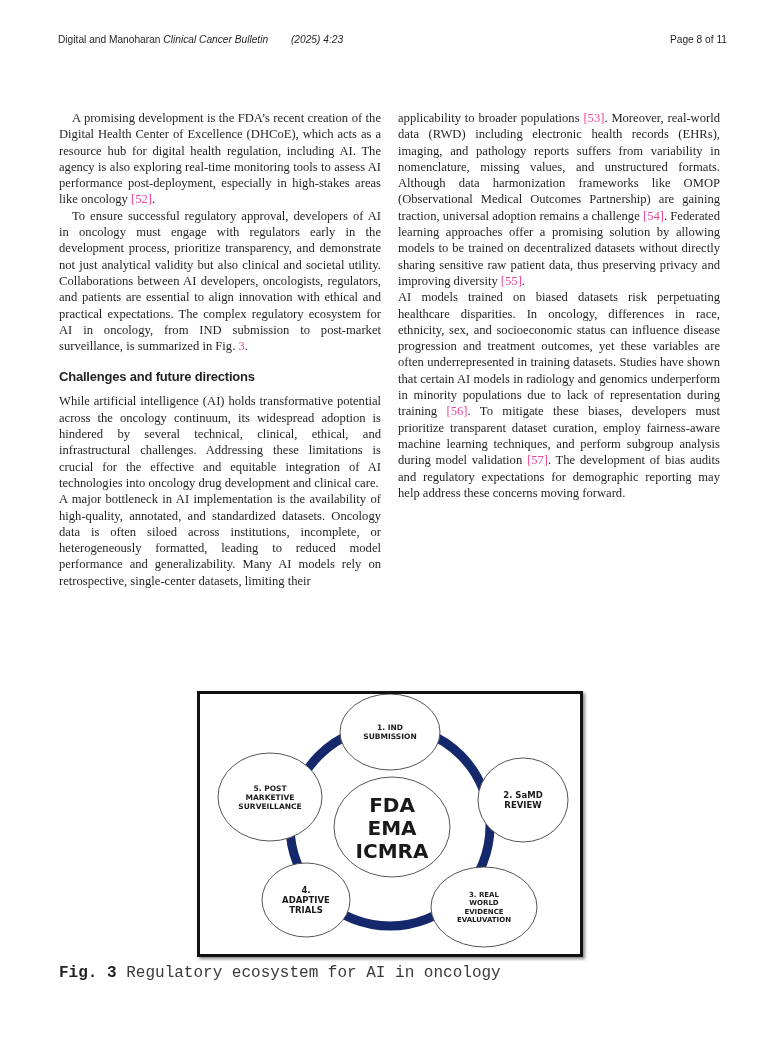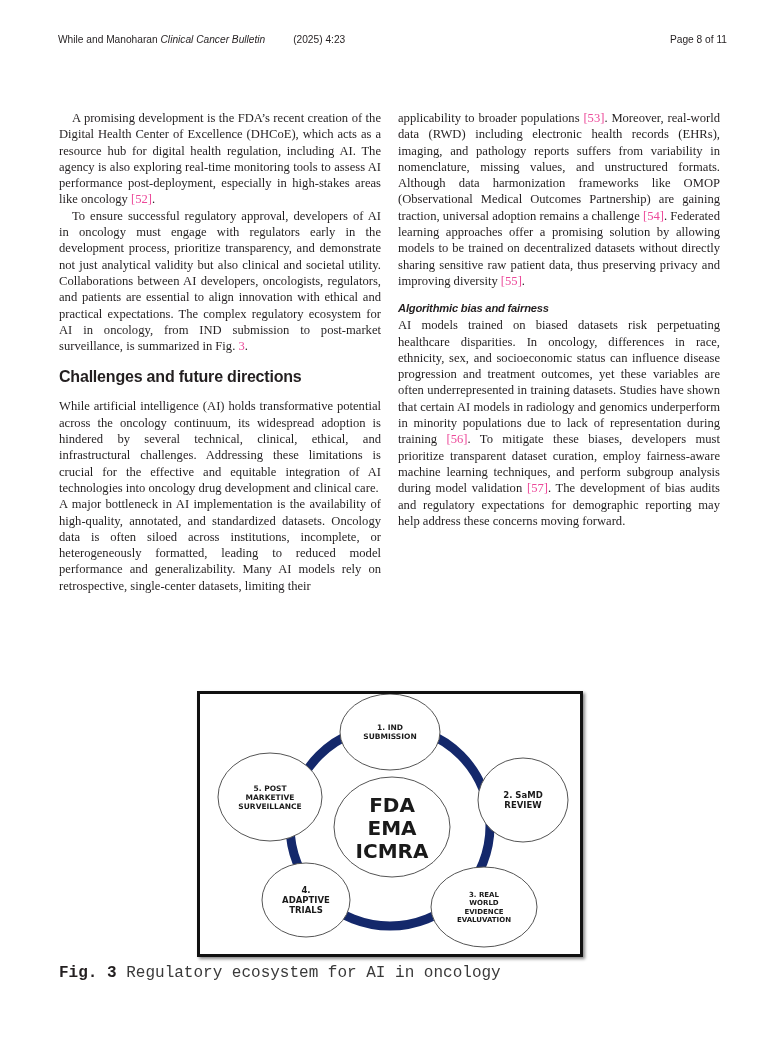--- a/index.html
+++ b/index.html
@@ -1,61 +1,60 @@
 <!DOCTYPE html>
 <html><head>
 <meta charset="utf-8">
 <style>
   html, body { margin:0; padding:0; background:#ffffff; }
   body { width:783px; height:1055px; position:relative; overflow:hidden; color:#231f20; }
   .header { position:absolute; top:34px; left:58px; right:56px; height:16px; font-family:"Liberation Sans", sans-serif; font-size:10.2px; color:#231f20; }
   .header .left { position:absolute; left:0; top:0; white-space:nowrap; }
   .header .left i { font-style:italic; }
-  .header .year { margin-left:25px; }
+  .header .year { margin-left:20px; font-style:italic; }
   .header .right { position:absolute; right:0; top:0; }
 
   .col { position:absolute; top:110px; width:322px; font-family:"Liberation Serif", serif; font-size:12.6px; line-height:16.3px; text-align:justify; color:#231f20; }
   .col.left { left:59px; }
   .col.right { left:398px; }
   .col p { margin:0; text-indent:0; hyphens:auto; }
   .col p.indent { text-indent:13px; }
   .ref { color:#ec4899; }
-  h2.sec { font-family:"Liberation Sans", sans-serif; font-weight:bold; font-size:16px; margin:15px 0 13px 0; line-height:16px; letter-spacing:-0.2px; }
+  h2.sec { font-family:"Liberation Sans", sans-serif; font-weight:bold; font-size:13px; margin:15px 0 8px 0; line-height:16px; letter-spacing:-0.2px; }
   h3.sub { font-family:"Liberation Sans", sans-serif; font-weight:bold; font-size:11.2px; margin:12px 0 1px 0; line-height:15px; letter-spacing:-0.2px; }
   h3.sub.it { font-style:italic; }
 
   .figure { position:absolute; left:197px; top:691px; width:380px; height:260px; border:3px solid #111; box-shadow:2px 2px 3px #888; background:#fff; }
   .figure svg { position:absolute; left:0; top:0; }
   .node-text { font-family:"DejaVu Sans", sans-serif; font-weight:bold; fill:#1a1a1a; text-anchor:middle; }
   .caption { position:absolute; left:59px; top:964px; font-family:Liberation Mono, monospace; font-size:16px; color:#3a3a3a; }
   .caption b { color:#231f20; }
 </style>
 </head>
 <body>
 
 <div class="header">
   <div class="left">
-    <span>While and Manoharan</span>
+    <span>Digital and Manoharan</span>
     <i>Clinical Cancer Bulletin</i>
     <span class="year">(2025) 4:23</span>
   </div>
   <div class="right">Page 8 of 11</div>
 </div>
 
 <div class="col left">
   <p class="indent"><span>A promising development is the FDA’s recent creation of the Digital Health Center of Excellence (DHCoE), which acts as a resource hub for digital health regulation, including AI. The agency is also exploring real-time monitoring tools to assess AI performance post-deployment, especially in high-stakes areas like oncology </span><a class="ref">[52]</a><span>.</span></p>
   <p class="indent"><span>To ensure successful regulatory approval, developers of AI in oncology must engage with regulators early in the development process, prioritize transparency, and demonstrate not just analytical validity but also clinical and societal utility. Collaborations between AI developers, oncologists, regulators, and patients are essential to align innovation with ethical and practical expectations. The complex regulatory ecosystem for AI in oncology, from IND submission to post-market surveillance, is summarized in Fig. </span><a class="ref">3</a><span>.</span></p>
   <h2 class="sec">Challenges and future directions</h2>
   <p>While artificial intelligence (AI) holds transformative potential across the oncology continuum, its widespread adoption is hindered by several technical, clinical, ethical, and infrastructural challenges. Addressing these limitations is crucial for the effective and equitable integration of AI technologies into oncology drug development and clinical care.</p>
   <p>A major bottleneck in AI implementation is the availability of high-quality, annotated, and standardized datasets. Oncology data is often siloed across institutions, incomplete, or heterogeneously formatted, leading to reduced model performance and generalizability. Many AI models rely on retrospective, single-center datasets, limiting their</p>
 </div>
 
 <div class="col right">
   <p><span>applicability to broader populations </span><a class="ref">[53]</a><span>. Moreover, real-world data (RWD) including electronic health records (EHRs), imaging, and pathology reports suffers from variability in nomenclature, missing values, and unstructured formats. Although data harmonization frameworks like OMOP (Observational Medical Outcomes Partnership) are gaining traction, universal adoption remains a challenge </span><a class="ref">[54]</a><span>. Federated learning approaches offer a promising solution by allowing models to be trained on decentralized datasets without directly sharing sensitive raw patient data, thus preserving privacy and improving diversity </span><a class="ref">[55]</a><span>.</span></p>
-  <h3 class="sub it">Algorithmic bias and fairness</h3>
   <p><span>AI models trained on biased datasets risk perpetuating healthcare disparities. In oncology, differences in race, ethnicity, sex, and socioeconomic status can influence disease progression and treatment outcomes, yet these variables are often underrepresented in training datasets. Studies have shown that certain AI models in radiology and genomics underperform in minority populations due to lack of representation during training </span><a class="ref">[56]</a><span>. To mitigate these biases, developers must prioritize transparent dataset curation, employ fairness-aware machine learning techniques, and perform subgroup analysis during model validation </span><a class="ref">[57]</a><span>. The development of bias audits and regulatory expectations for demographic reporting may help address these concerns moving forward.</span></p>
 </div>
 
 <div class="figure">
   <svg id="fig-svg" width="380" height="260" viewBox="0 0 380 260">
     <circle id="ring" cx="190" cy="132" r="100" fill="none" stroke-width="9" stroke="#14286b"></circle>
     <g id="center-node">
       <ellipse cx="192" cy="133" rx="58" ry="50" fill="#fff" stroke="#555" stroke-width="1"></ellipse>
       <text class="node-text" x="192" y="118" font-size="20">FDA</text>
       <text class="node-text" x="192" y="141" font-size="20">EMA</text>

